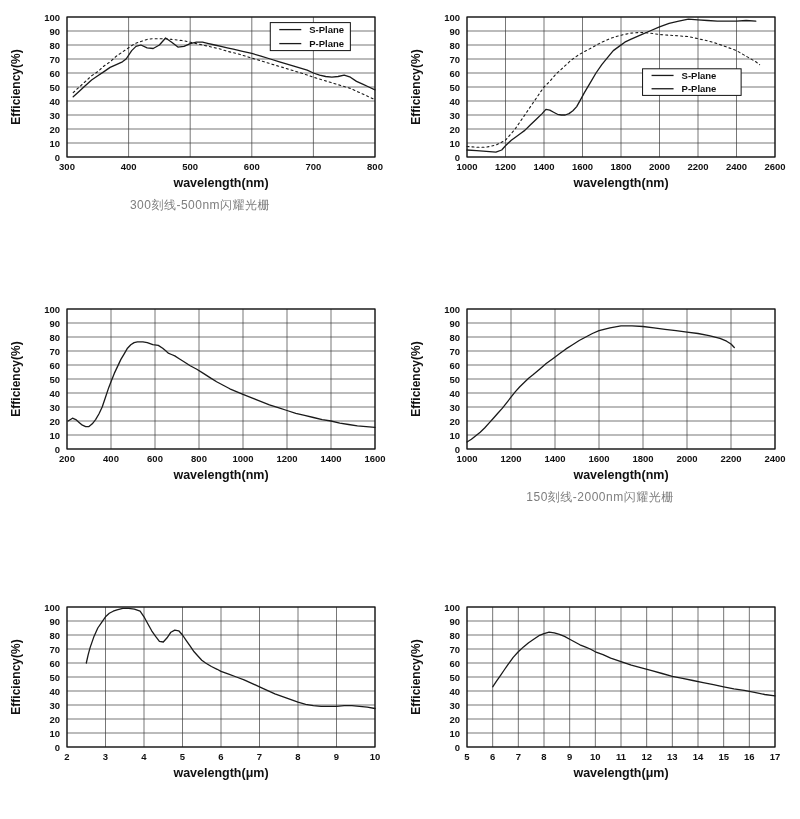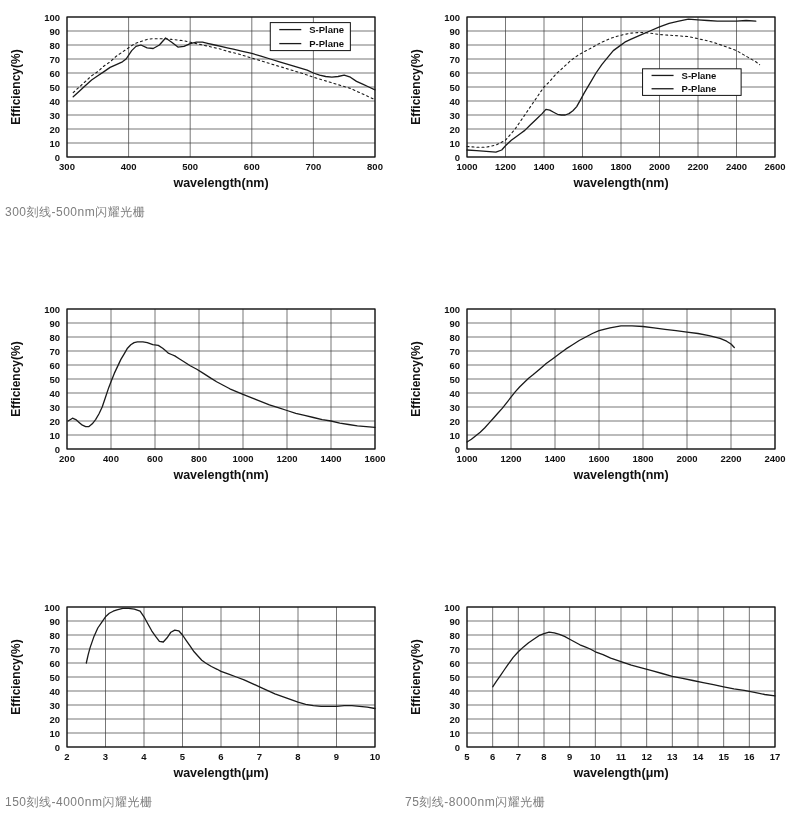--- a/index.html
+++ b/index.html
@@ -2,21 +2,21 @@
 <html><head>
 <meta charset="utf-8">
 <style>
   html,body{margin:0;padding:0;background:#ffffff;}
   body{width:800px;height:819px;font-family:"Liberation Sans",sans-serif;overflow:hidden;}
   .grid{display:grid;grid-template-columns:400px 400px;grid-template-rows:273px 273px 273px;width:800px;height:819px;}
   .cell{display:flex;flex-direction:column;align-items:center;box-sizing:border-box;}
   .cell.r1{padding-top:5px;}
   .cell.r2{padding-top:24px;}
   .cell.r3{padding-top:49px;}
-  .caption{margin-top:7px;font-size:12px;color:#7d7d7d;letter-spacing:0.5px;width:390px;
+  .caption{font-size:12px;color:#7d7d7d;letter-spacing:0.5px;text-align:center;width:390px;
            font-family:"Liberation Sans",sans-serif;}
   svg{display:block;}
   svg text{font-family:"Liberation Sans",sans-serif;}
 </style>
 </head>
 <body>
 
 <div class="grid">
 
   <div class="cell r1">
@@ -237,20 +237,21 @@
           <text x="194" y="165" text-anchor="middle" font-size="9.5" font-weight="700" fill="#111111">1600</text>
           <text x="238" y="165" text-anchor="middle" font-size="9.5" font-weight="700" fill="#111111">1800</text>
           <text x="282" y="165" text-anchor="middle" font-size="9.5" font-weight="700" fill="#111111">2000</text>
           <text x="326" y="165" text-anchor="middle" font-size="9.5" font-weight="700" fill="#111111">2200</text>
           <text x="370" y="165" text-anchor="middle" font-size="9.5" font-weight="700" fill="#111111">2400</text>
         </g>
         <text x="216" y="182" text-anchor="middle" font-size="12.5" font-weight="700" fill="#111111">wavelength(nm)</text>
         <text transform="translate(15 82) rotate(-90)" text-anchor="middle" font-size="12" font-weight="700" fill="#111111">Efficiency(%)</text>
         <polyline points="62.0,145.0 66.4,142.2 70.8,138.7 75.2,135.2 79.6,131.0 84.0,126.1 88.4,121.2 92.8,116.3 97.2,111.4 101.6,105.8 106.0,100.2 110.4,94.6 114.8,89.7 119.2,85.5 123.6,81.3 128.0,77.8 134.6,72.2 141.2,66.6 147.8,61.7 154.4,56.8 161.0,51.9 167.6,47.7 174.2,43.5 180.8,40.0 187.4,36.5 194.0,33.7 205.0,30.9 216.0,28.8 227.0,28.8 238.0,29.5 249.0,30.9 260.0,32.3 271.0,33.7 282.0,35.1 293.0,36.5 304.0,38.6 315.0,41.4 321.6,44.2 326.0,47.0 329.3,50.5" fill="none" stroke="#1a1a1a" stroke-width="1.3" stroke-linejoin="round" stroke-linecap="round"></polyline>
       </svg>
+    <div class="caption">150刻线-2000nm闪耀光栅</div>
   </div>
 
   <div class="cell r3">
     <svg width="390" height="192">
         <g>
           <line x1="62" x2="370" y1="152" y2="152" stroke="#3c3c3c" stroke-width="0.7"></line>
           <line x1="62" x2="370" y1="138" y2="138" stroke="#3c3c3c" stroke-width="0.7"></line>
           <line x1="62" x2="370" y1="124" y2="124" stroke="#3c3c3c" stroke-width="0.7"></line>
           <line x1="62" x2="370" y1="110" y2="110" stroke="#3c3c3c" stroke-width="0.7"></line>
           <line x1="62" x2="370" y1="96" y2="96" stroke="#3c3c3c" stroke-width="0.7"></line>
@@ -292,21 +293,20 @@
           <text x="216" y="165" text-anchor="middle" font-size="9.5" font-weight="700" fill="#111111">6</text>
           <text x="254.5" y="165" text-anchor="middle" font-size="9.5" font-weight="700" fill="#111111">7</text>
           <text x="293" y="165" text-anchor="middle" font-size="9.5" font-weight="700" fill="#111111">8</text>
           <text x="331.5" y="165" text-anchor="middle" font-size="9.5" font-weight="700" fill="#111111">9</text>
           <text x="370" y="165" text-anchor="middle" font-size="9.5" font-weight="700" fill="#111111">10</text>
         </g>
         <text x="216" y="182" text-anchor="middle" font-size="12.5" font-weight="700" fill="#111111">wavelength(μm)</text>
         <text transform="translate(15 82) rotate(-90)" text-anchor="middle" font-size="12" font-weight="700" fill="#111111">Efficiency(%)</text>
         <polyline points="81.3,68.0 83.2,59.6 85.1,52.6 89.0,41.4 92.8,33.0 96.7,27.4 100.5,21.8 104.3,18.3 108.2,16.2 112.0,14.8 117.8,13.4 123.6,13.4 129.4,14.1 135.1,16.2 139.0,21.8 142.8,28.8 146.7,35.8 150.6,41.4 154.4,46.3 158.3,47.0 162.1,42.8 165.9,37.2 169.8,35.1 173.7,35.8 177.5,40.0 181.3,45.6 185.2,51.2 189.1,56.8 192.9,61.0 196.8,65.2 200.6,68.0 206.4,71.5 212.2,74.3 216.0,76.4 223.7,79.2 231.4,82.0 239.1,84.8 246.8,88.3 254.5,91.8 262.2,95.3 269.9,98.8 277.6,101.6 285.3,104.4 293.0,107.2 300.7,109.3 308.4,110.7 316.1,111.4 323.8,111.4 331.5,111.4 339.2,110.7 346.9,110.7 354.6,111.4 362.3,112.1 370.0,113.5" fill="none" stroke="#1a1a1a" stroke-width="1.3" stroke-linejoin="round" stroke-linecap="round"></polyline>
       </svg>
-    <div class="caption">150刻线-4000nm闪耀光栅</div>
   </div>
 
   <div class="cell r3">
     <svg width="390" height="192">
         <g>
           <line x1="62" x2="370" y1="152" y2="152" stroke="#3c3c3c" stroke-width="0.7"></line>
           <line x1="62" x2="370" y1="138" y2="138" stroke="#3c3c3c" stroke-width="0.7"></line>
           <line x1="62" x2="370" y1="124" y2="124" stroke="#3c3c3c" stroke-width="0.7"></line>
           <line x1="62" x2="370" y1="110" y2="110" stroke="#3c3c3c" stroke-width="0.7"></line>
           <line x1="62" x2="370" y1="96" y2="96" stroke="#3c3c3c" stroke-width="0.7"></line>
@@ -356,16 +356,15 @@
           <text x="267.3333333333333" y="165" text-anchor="middle" font-size="9.5" font-weight="700" fill="#111111">13</text>
           <text x="293" y="165" text-anchor="middle" font-size="9.5" font-weight="700" fill="#111111">14</text>
           <text x="318.6666666666667" y="165" text-anchor="middle" font-size="9.5" font-weight="700" fill="#111111">15</text>
           <text x="344.3333333333333" y="165" text-anchor="middle" font-size="9.5" font-weight="700" fill="#111111">16</text>
           <text x="370" y="165" text-anchor="middle" font-size="9.5" font-weight="700" fill="#111111">17</text>
         </g>
         <text x="216" y="182" text-anchor="middle" font-size="12.5" font-weight="700" fill="#111111">wavelength(μm)</text>
         <text transform="translate(15 82) rotate(-90)" text-anchor="middle" font-size="12" font-weight="700" fill="#111111">Efficiency(%)</text>
         <polyline points="87.7,91.8 91.5,86.2 95.4,80.6 99.2,75.0 103.1,69.4 108.2,62.4 113.3,56.8 118.5,51.9 123.6,47.7 128.7,44.2 133.9,40.7 139.0,38.6 144.1,37.2 149.3,37.9 154.4,39.3 159.5,41.4 164.7,44.2 169.8,47.0 174.9,49.8 180.1,51.9 185.2,54.0 190.3,56.8 198.0,59.6 205.7,63.1 216.0,66.6 226.3,70.1 236.5,72.9 246.8,75.7 257.1,78.5 267.3,81.3 277.6,83.4 287.9,85.5 298.1,87.6 308.4,89.7 318.7,91.8 328.9,93.9 339.2,95.3 349.5,97.4 359.7,99.5 370.0,100.9" fill="none" stroke="#1a1a1a" stroke-width="1.3" stroke-linejoin="round" stroke-linecap="round"></polyline>
       </svg>
-    <div class="caption">75刻线-8000nm闪耀光栅</div>
   </div>
 
 </div>
 
 </body></html>

